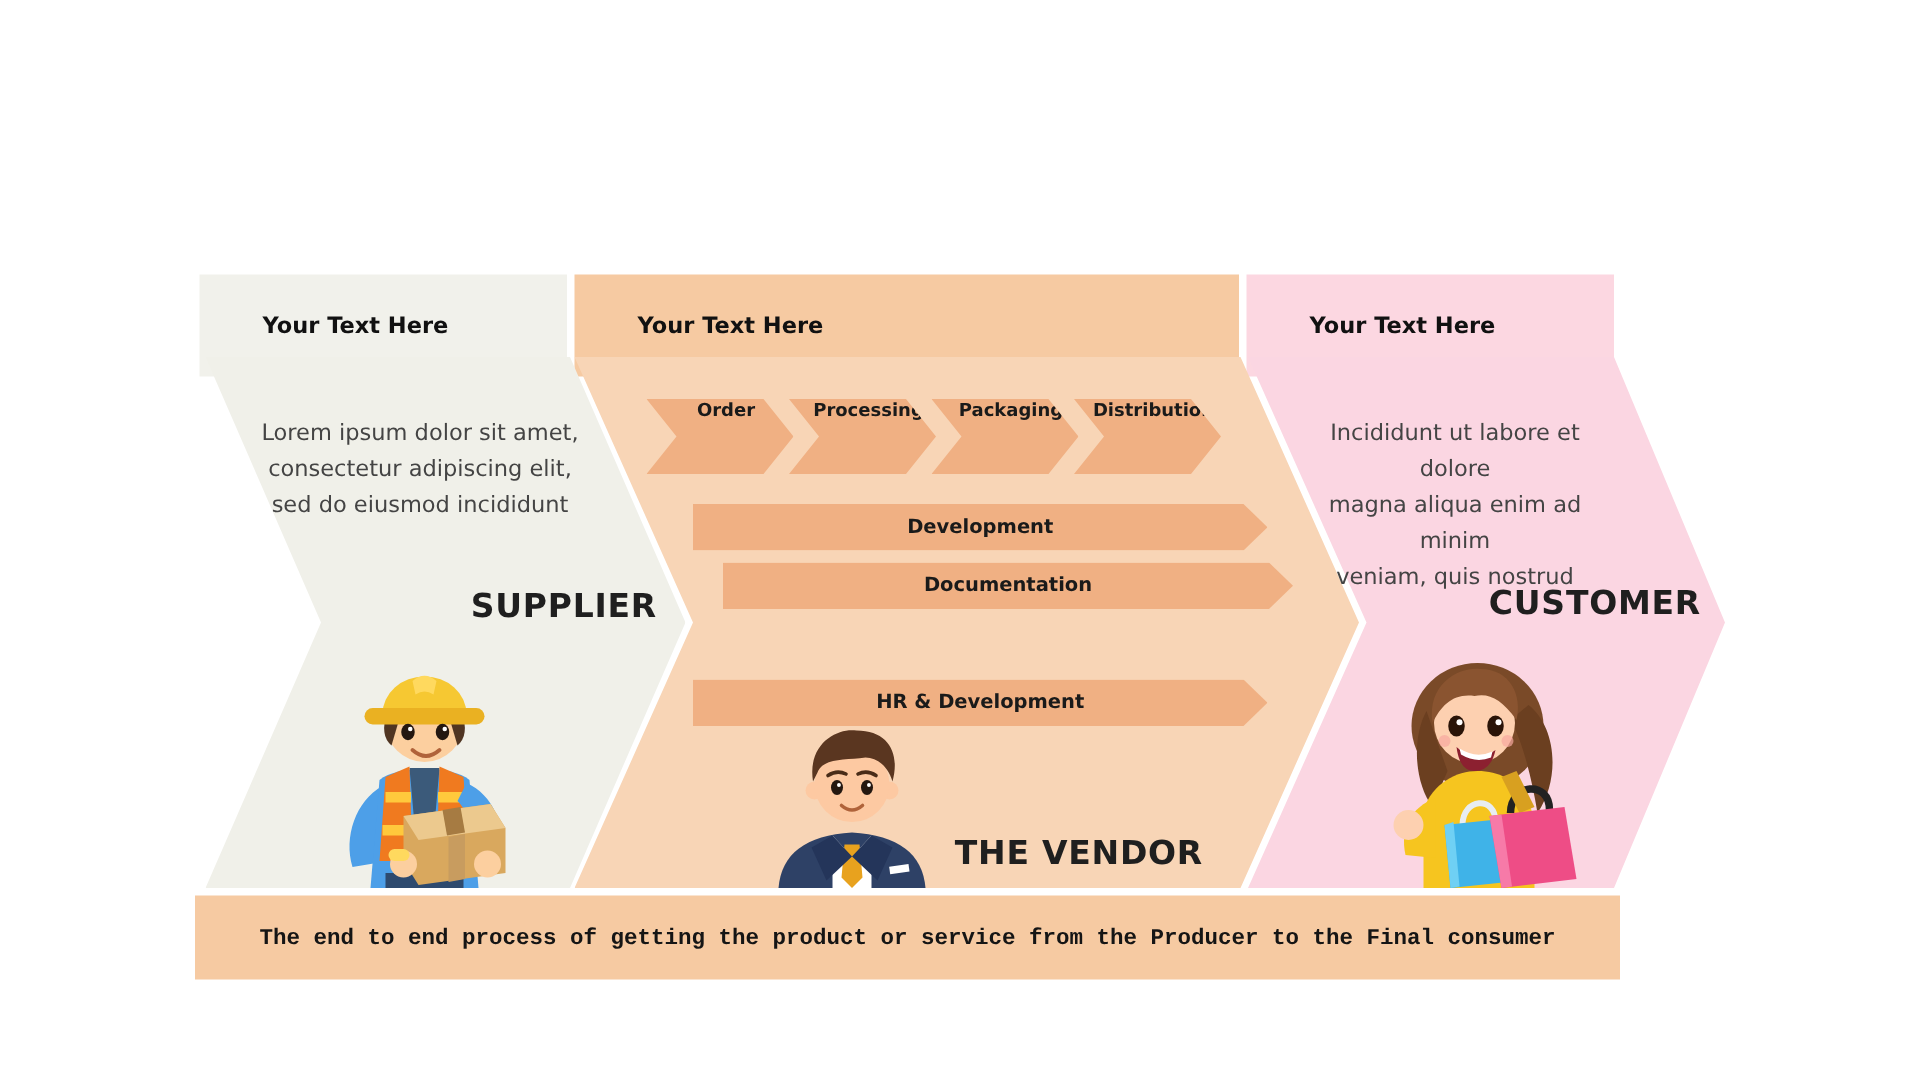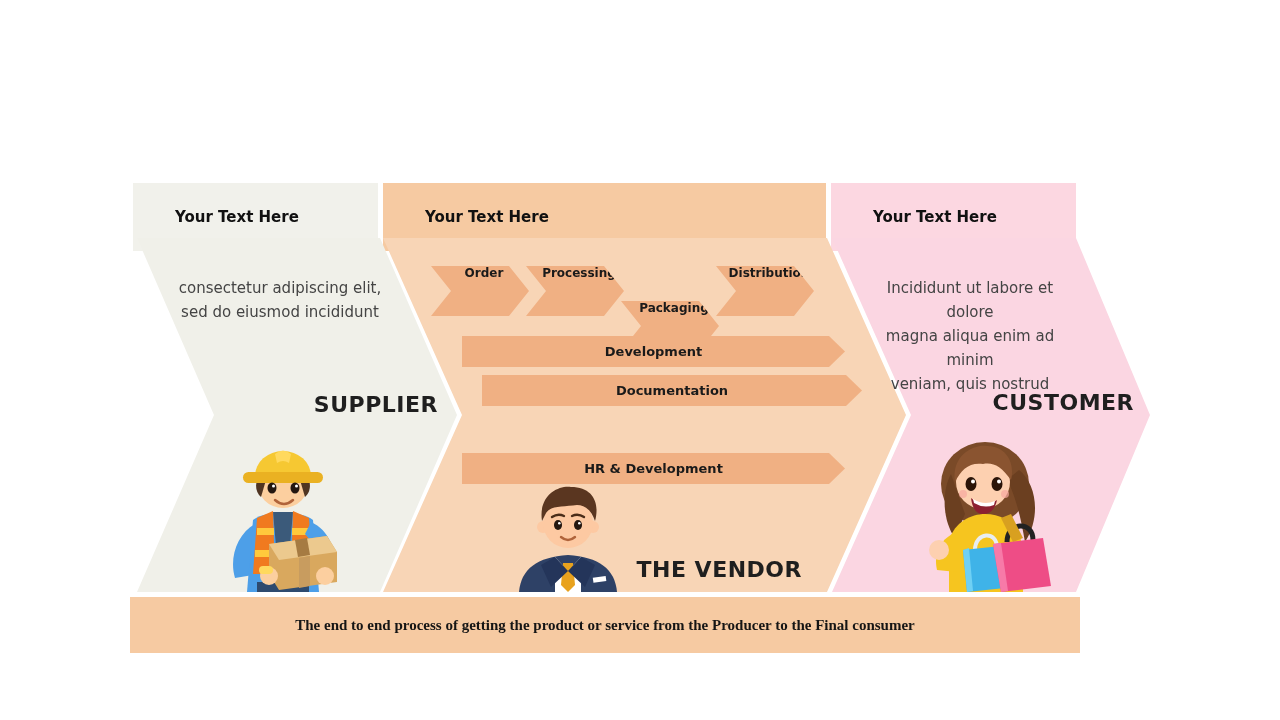--- a/index.html
+++ b/index.html
@@ -53,21 +53,21 @@
 
   
   .step {
     position: absolute; top: 266px; height: 50px; width: 98px;
     background: #f0b083;
     clip-path: polygon(0 0, 78px 0, 98px 25px, 78px 50px, 0 50px, 20px 25px);
     display: flex; align-items: flex-start; justify-content: center;
   }
   .step span { font-size: 12px; font-weight: 700; color: #1a1a1a; padding-left: 8px; }
   .step-0 { left: 431px; } .step-1 { left: 526px; }
-  .step-2 { left: 621px; margin-top: 35px; } .step-3 { left: 716px; }
+  .step-2 { left: 621px; } .step-3 { left: 716px; }
 
   
   .banner {
     position: absolute; height: 31px; background: #f0b083;
     display: flex; align-items: center; justify-content: center;
   }
   .banner span { font-size: 13px; font-weight: 700; color: #1a1a1a; }
   .banner-0 { left: 462px; top: 336px; width: 383px;
     clip-path: polygon(0 0, 367px 0, 383px 15.5px, 367px 31px, 0 31px); }
   .banner-1 { left: 482px; top: 375px; width: 380px;
@@ -95,21 +95,21 @@
   .label-customer { left: 914px; top: 390px; }
   .label-vendor   { left: 582px; top: 557px; }
 
   
   .footer-bar {
     position: absolute; left: 130px; top: 597px; width: 950px; height: 56px;
     background: #f6caa2; display: flex; align-items: center; justify-content: center;
   }
   .footer-bar span {
     font-size: 15px; font-weight: 700; color: #151515;
-    font-family: Liberation Serif, serif;
+    font-family: Liberation Mono, monospace;
   }
 
   
   .char { position: absolute; }
   .char-supplier { left: 213px; top: 424px; width: 140px; height: 168px; }
   .char-vendor   { left: 503px; top: 477px; width: 130px; height: 115px; }
   .char-customer { left: 913px; top: 430px; width: 142px; height: 162px; }
 </style>
 </head>
 <body>
@@ -125,20 +125,21 @@
   </div>
   <div class="hdr hdr-pink">
     <span>Your Text Here</span>
   </div>
 
   <div class="chev chev-gray"></div>
   <div class="chev chev-peach"></div>
   <div class="chev chev-pink"></div>
 
   <div class="para para-left">
+    <div>Lorem ipsum dolor sit amet,</div>
     <div>consectetur adipiscing elit,</div>
     <div>sed do eiusmod incididunt</div>
   </div>
   <div class="role-label label-supplier">SUPPLIER</div>
 
   <div class="step step-0">
     <span>Order</span>
   </div>
   <div class="step step-1">
     <span>Processing</span>

